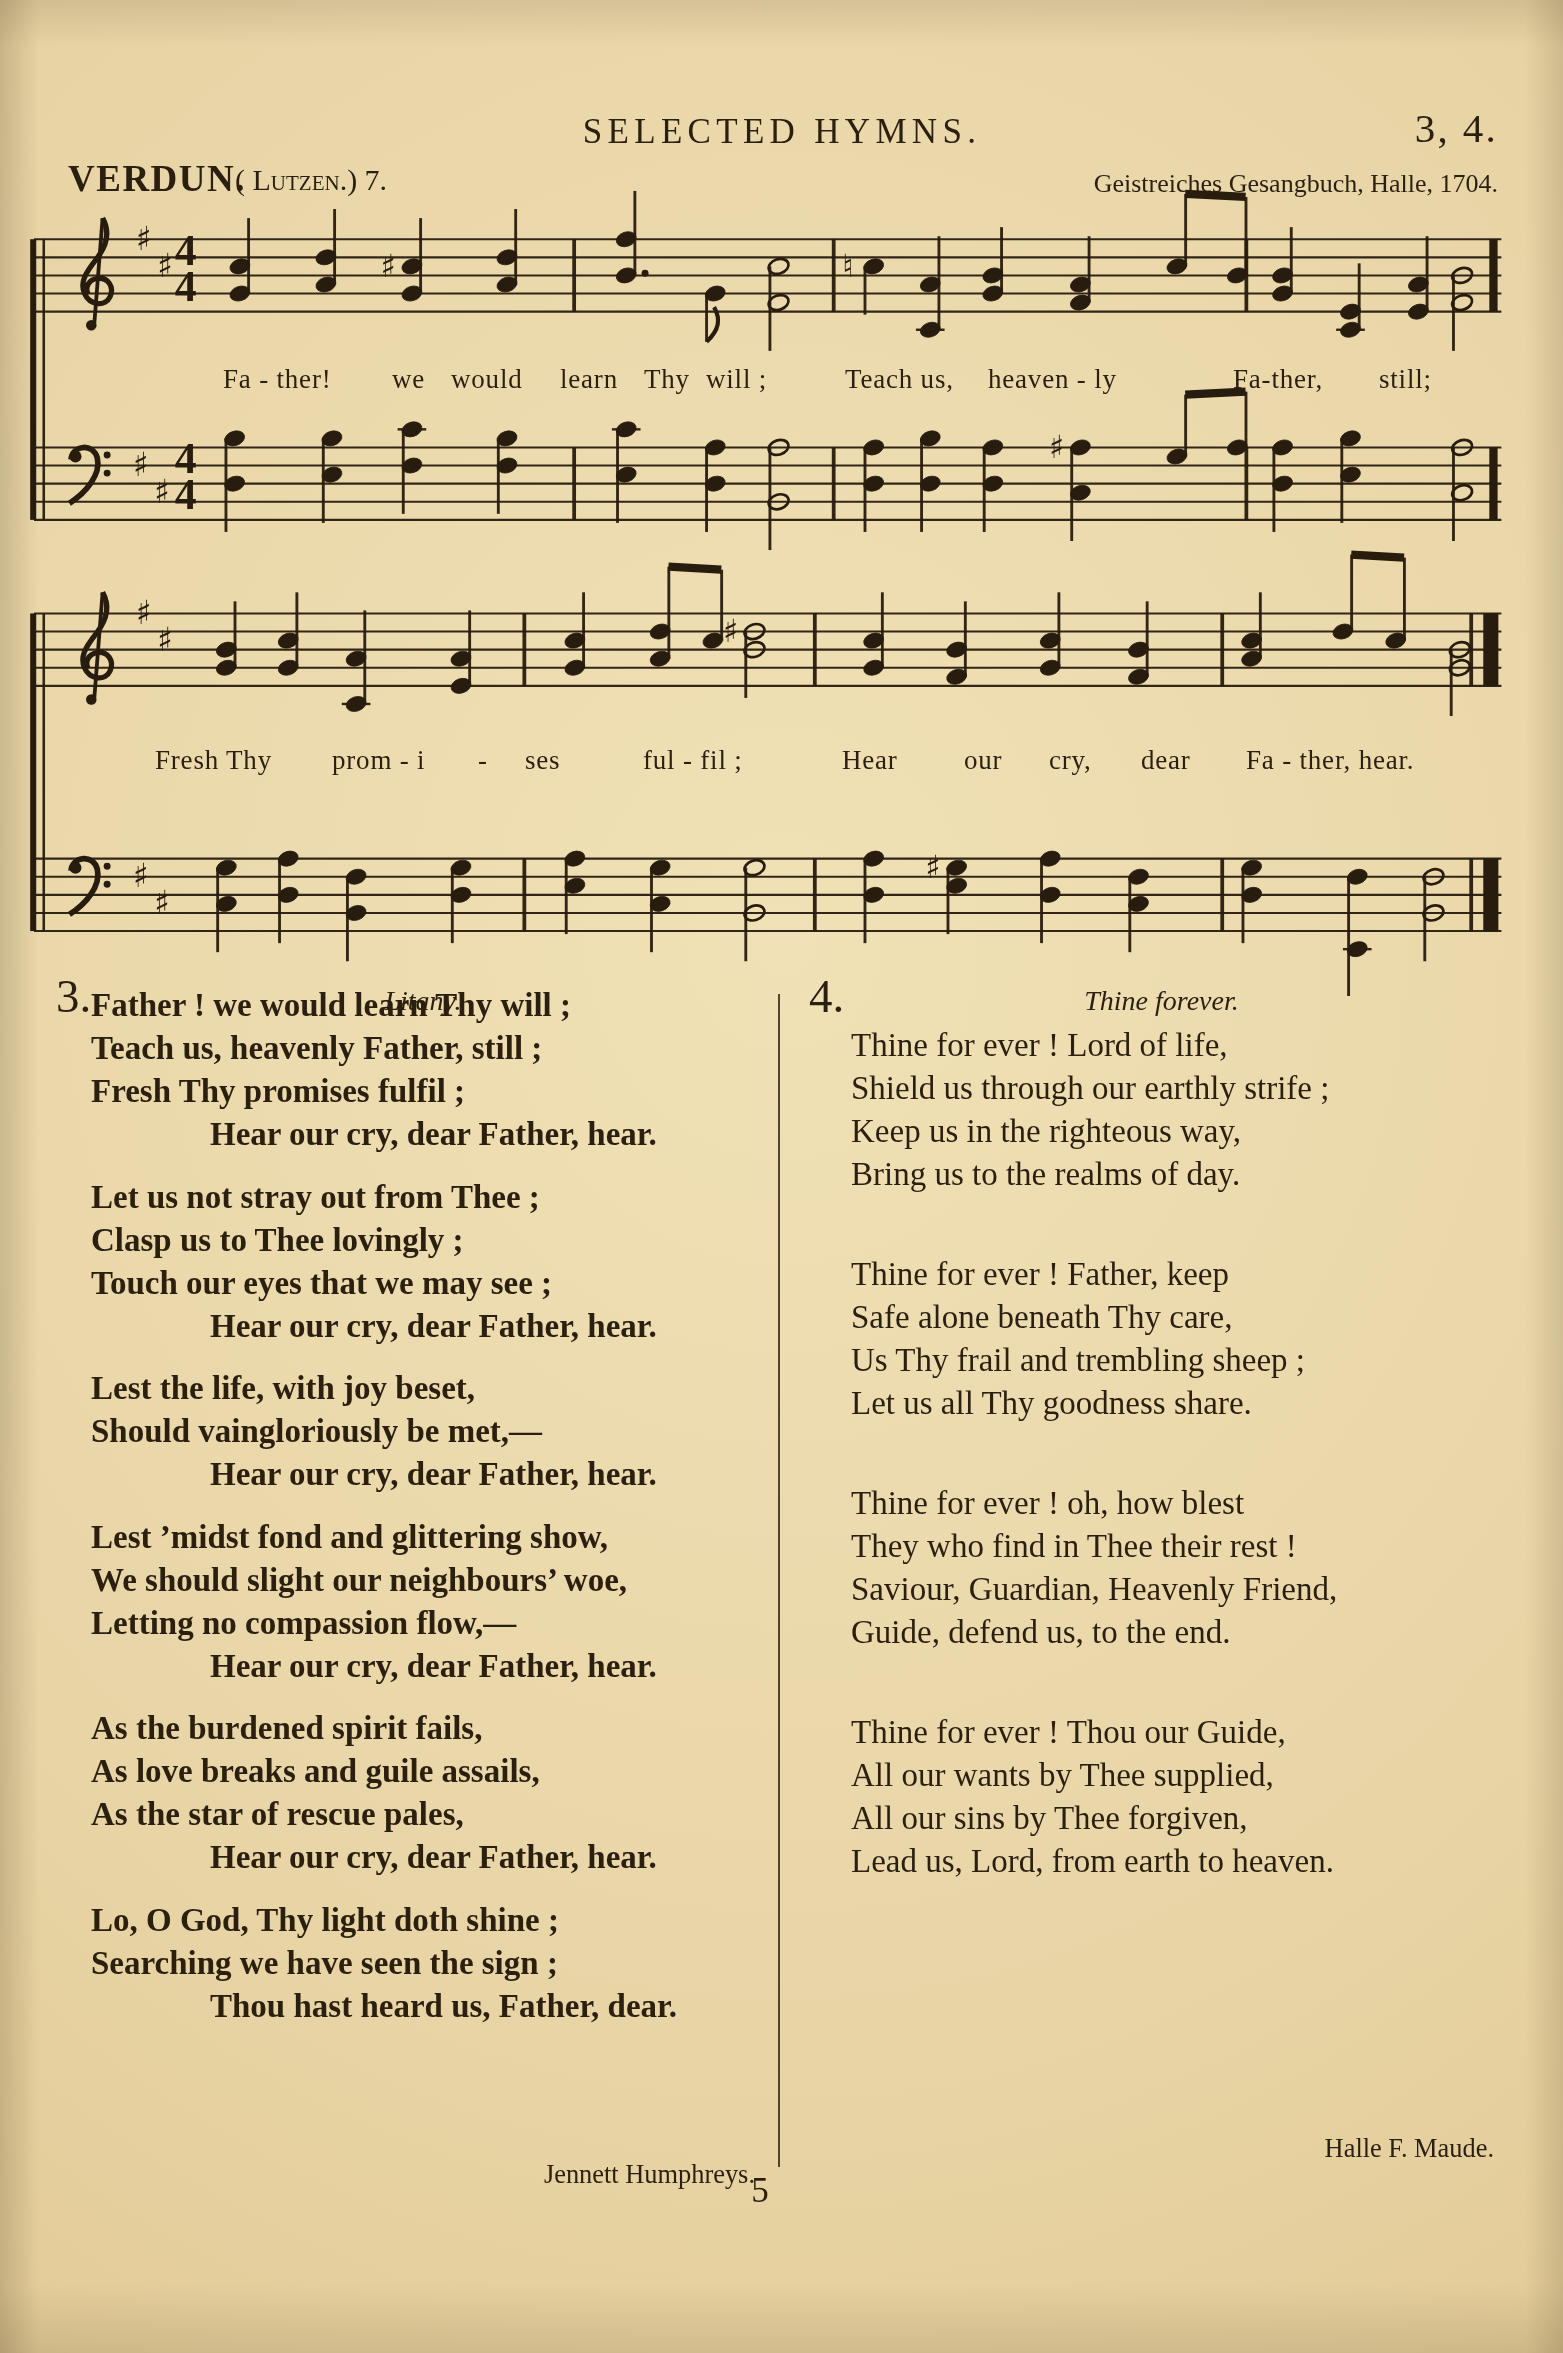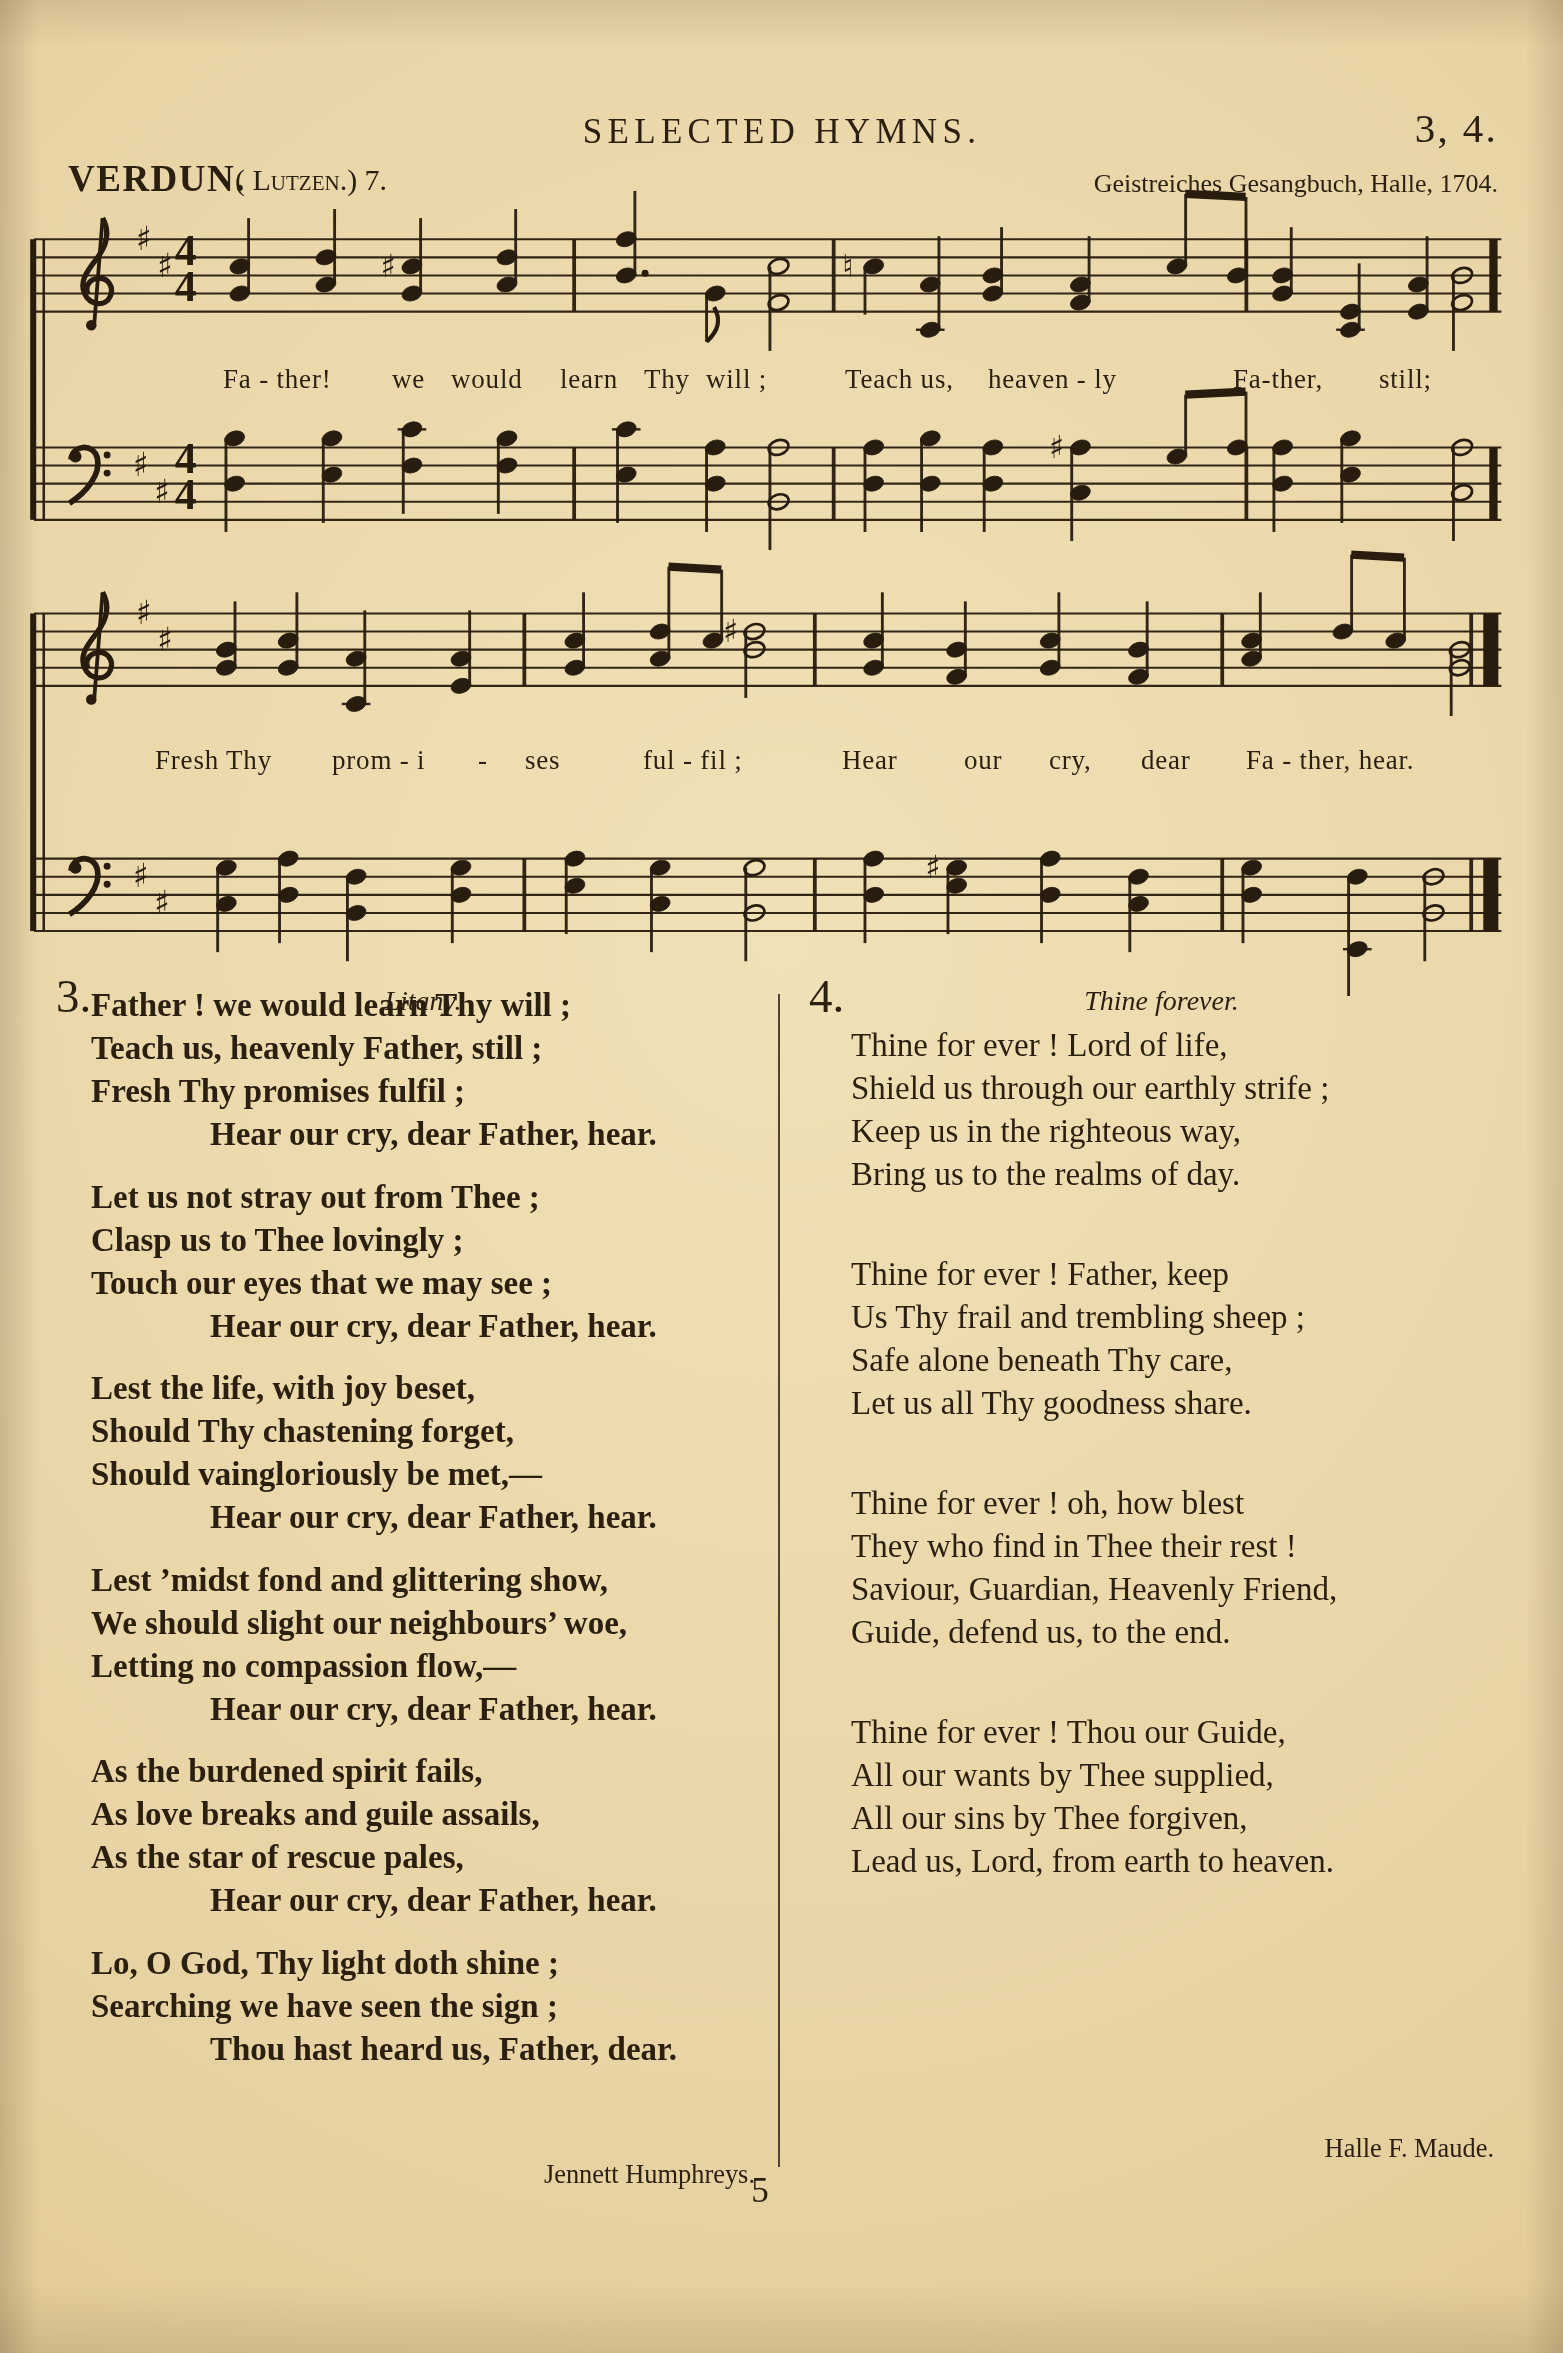--- a/index.html
+++ b/index.html
@@ -369,21 +369,20 @@
           <div class="line indent">Hear our cry, dear Father, hear.</div>
         </div>
         <div class="stanza">
           <div class="line">Let us not stray out from Thee ;</div>
           <div class="line">Clasp us to Thee lovingly ;</div>
           <div class="line">Touch our eyes that we may see ;</div>
           <div class="line indent">Hear our cry, dear Father, hear.</div>
         </div>
         <div class="stanza">
           <div class="line">Lest the life, with joy beset,</div>
-          <div class="line">Should Thy chastening forget,</div>
           <div class="line">Should vaingloriously be met,—</div>
           <div class="line indent">Hear our cry, dear Father, hear.</div>
         </div>
         <div class="stanza">
           <div class="line">Lest ’midst fond and glittering show,</div>
           <div class="line">We should slight our neighbours’ woe,</div>
           <div class="line">Letting no compassion flow,—</div>
           <div class="line indent">Hear our cry, dear Father, hear.</div>
         </div>
         <div class="stanza">
@@ -406,22 +405,22 @@
     <div class="abs hymn-title right">Thine forever.</div>
     <div class="abs stanzas right" id="stanzas1">
         <div class="stanza">
           <div class="line">Thine for ever ! Lord of life,</div>
           <div class="line">Shield us through our earthly strife ;</div>
           <div class="line">Keep us in the righteous way,</div>
           <div class="line">Bring us to the realms of day.</div>
         </div>
         <div class="stanza">
           <div class="line">Thine for ever ! Father, keep</div>
+          <div class="line">Safe alone beneath Thy care,</div>
           <div class="line">Us Thy frail and trembling sheep ;</div>
-          <div class="line">Safe alone beneath Thy care,</div>
           <div class="line">Let us all Thy goodness share.</div>
         </div>
         <div class="stanza">
           <div class="line">Thine for ever ! oh, how blest</div>
           <div class="line">They who find in Thee their rest !</div>
           <div class="line">Saviour, Guardian, Heavenly Friend,</div>
           <div class="line">Guide, defend us, to the end.</div>
         </div>
         <div class="stanza">
           <div class="line">Thine for ever ! Thou our Guide,</div>

